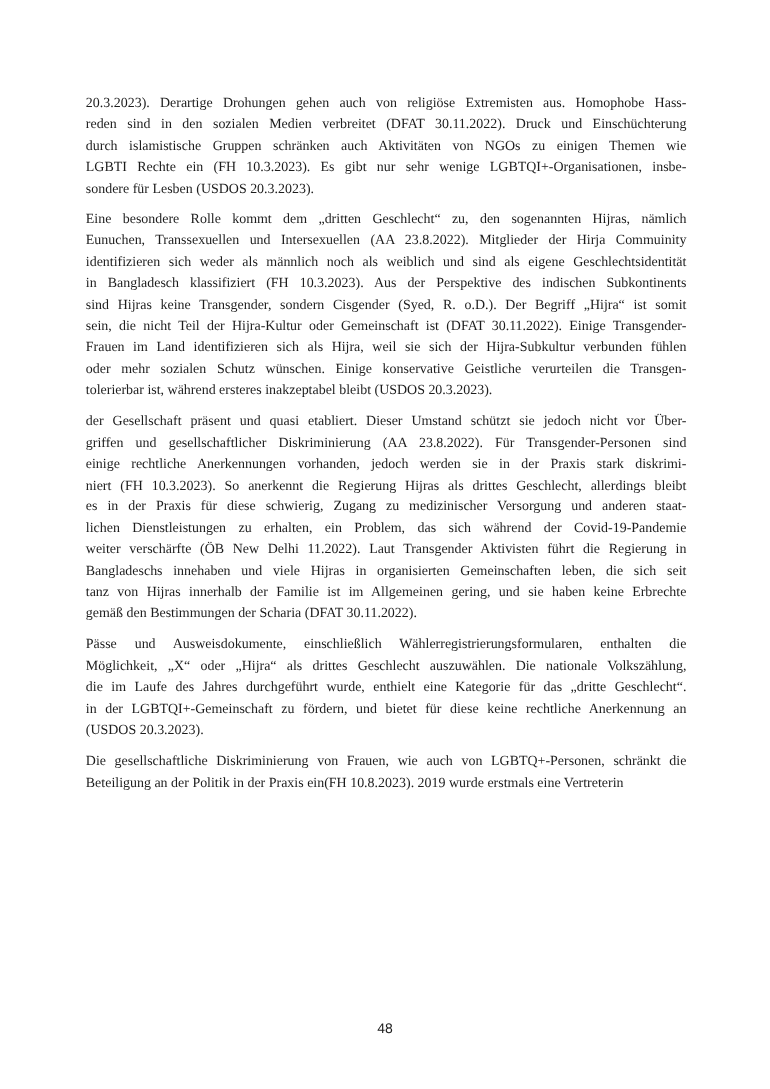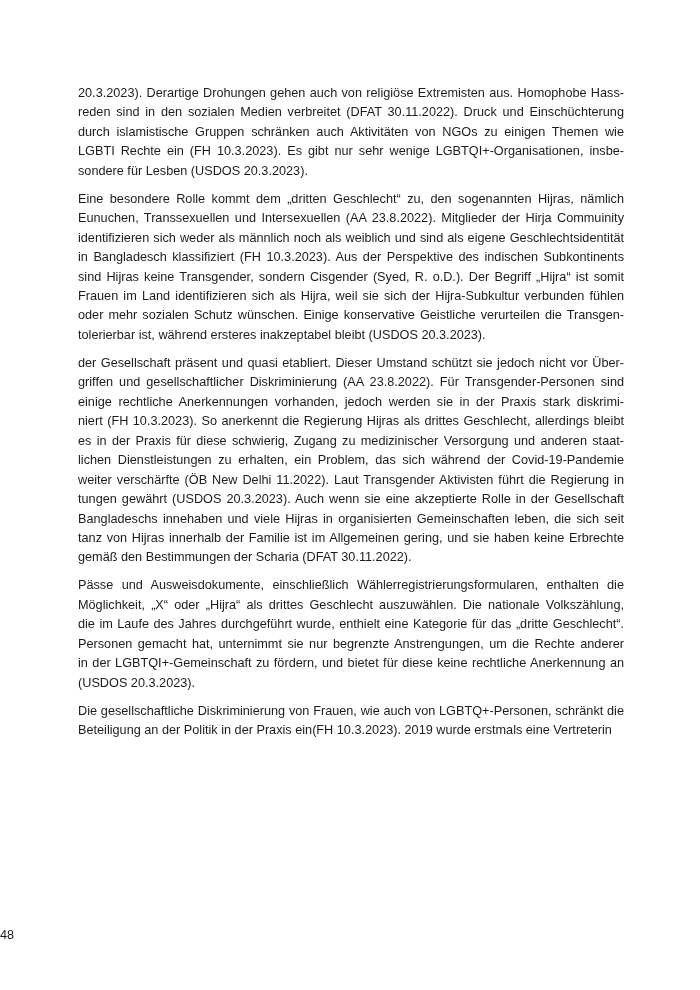--- a/index.html
+++ b/index.html
@@ -19,33 +19,35 @@
   .text-block {
     position: absolute;
     left: 78px;
     top: 84px;
     width: 546px;
     font-size: 12.7px;
     line-height: 19.45px;
   }
   .paragraph {
     margin: 0 0 8.5px 0;
+    font-family: Liberation Serif, serif;
   }
   .line {
     text-align: justify;
     text-align-last: justify;
   }
   .line.last {
     text-align-last: left;
   }
   .page-number {
     position: absolute;
     top: 928px;
     left: 0;
     width: 100%;
+    text-align: center;
     font-size: 12.7px;
     line-height: 15px;
   }
 </style>
 </head>
 <body>
 
 <div class="page">
   <div class="text-block">
       <div class="paragraph">
@@ -54,44 +56,43 @@
         <div class="line">durch islamistische Gruppen schränken auch Aktivitäten von NGOs zu einigen Themen wie</div>
         <div class="line">LGBTI Rechte ein (FH 10.3.2023). Es gibt nur sehr wenige LGBTQI+-Organisationen, insbe-</div>
         <div class="line last">sondere für Lesben (USDOS 20.3.2023).</div>
       </div>
       <div class="paragraph">
         <div class="line">Eine besondere Rolle kommt dem „dritten Geschlecht“ zu, den sogenannten Hijras, nämlich</div>
         <div class="line">Eunuchen, Transsexuellen und Intersexuellen (AA 23.8.2022). Mitglieder der Hirja Commuinity</div>
         <div class="line">identifizieren sich weder als männlich noch als weiblich und sind als eigene Geschlechtsidentität</div>
         <div class="line">in Bangladesch klassifiziert (FH 10.3.2023). Aus der Perspektive des indischen Subkontinents</div>
         <div class="line">sind Hijras keine Transgender, sondern Cisgender (Syed, R. o.D.). Der Begriff „Hijra“ ist somit</div>
+        <div class="line">sein, die nicht Teil der Hijra-Kultur oder Gemeinschaft ist (DFAT 30.11.2022). Einige Transgender-</div>
         <div class="line">Frauen im Land identifizieren sich als Hijra, weil sie sich der Hijra-Subkultur verbunden fühlen</div>
         <div class="line">oder mehr sozialen Schutz wünschen. Einige konservative Geistliche verurteilen die Transgen-</div>
         <div class="line last">tolerierbar ist, während ersteres inakzeptabel bleibt (USDOS 20.3.2023).</div>
       </div>
       <div class="paragraph">
         <div class="line">der Gesellschaft präsent und quasi etabliert. Dieser Umstand schützt sie jedoch nicht vor Über-</div>
         <div class="line">griffen und gesellschaftlicher Diskriminierung (AA 23.8.2022). Für Transgender-Personen sind</div>
         <div class="line">einige rechtliche Anerkennungen vorhanden, jedoch werden sie in der Praxis stark diskrimi-</div>
         <div class="line">niert (FH 10.3.2023). So anerkennt die Regierung Hijras als drittes Geschlecht, allerdings bleibt</div>
         <div class="line">es in der Praxis für diese schwierig, Zugang zu medizinischer Versorgung und anderen staat-</div>
         <div class="line">lichen Dienstleistungen zu erhalten, ein Problem, das sich während der Covid-19-Pandemie</div>
         <div class="line">weiter verschärfte (ÖB New Delhi 11.2022). Laut Transgender Aktivisten führt die Regierung in</div>
-        <div class="line">tungen gewährt (USDOS 20.3.2023). Auch wenn sie eine akzeptierte Rolle in der Gesellschaft</div>
         <div class="line">Bangladeschs innehaben und viele Hijras in organisierten Gemeinschaften leben, die sich seit</div>
         <div class="line">tanz von Hijras innerhalb der Familie ist im Allgemeinen gering, und sie haben keine Erbrechte</div>
         <div class="line last">gemäß den Bestimmungen der Scharia (DFAT 30.11.2022).</div>
       </div>
       <div class="paragraph">
         <div class="line">Pässe und Ausweisdokumente, einschließlich Wählerregistrierungsformularen, enthalten die</div>
         <div class="line">Möglichkeit, „X“ oder „Hijra“ als drittes Geschlecht auszuwählen. Die nationale Volkszählung,</div>
         <div class="line">die im Laufe des Jahres durchgeführt wurde, enthielt eine Kategorie für das „dritte Geschlecht“.</div>
-        <div class="line">Personen gemacht hat, unternimmt sie nur begrenzte Anstrengungen, um die Rechte anderer</div>
         <div class="line">in der LGBTQI+-Gemeinschaft zu fördern, und bietet für diese keine rechtliche Anerkennung an</div>
         <div class="line last">(USDOS 20.3.2023).</div>
       </div>
       <div class="paragraph">
         <div class="line">Die gesellschaftliche Diskriminierung von Frauen, wie auch von LGBTQ+-Personen, schränkt die</div>
-        <div class="line last">Beteiligung an der Politik in der Praxis ein(FH 10.3.2023). 2019 wurde erstmals eine Vertreterin</div>
+        <div class="line last">Beteiligung an der Politik in der Praxis ein(FH 10.8.2023). 2019 wurde erstmals eine Vertreterin</div>
       </div>
     </div>
   <div class="page-number">48</div>
 </div>
 
 </body></html>

